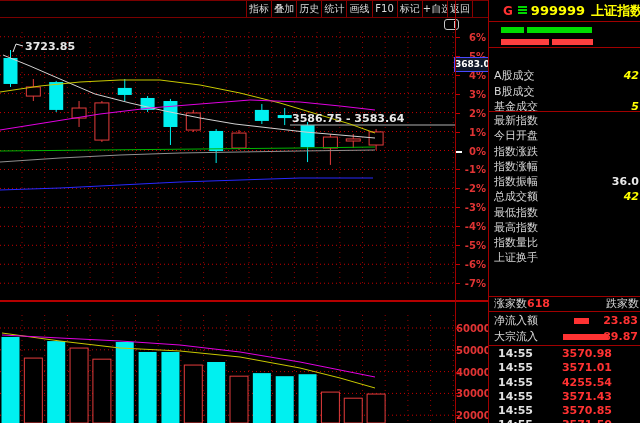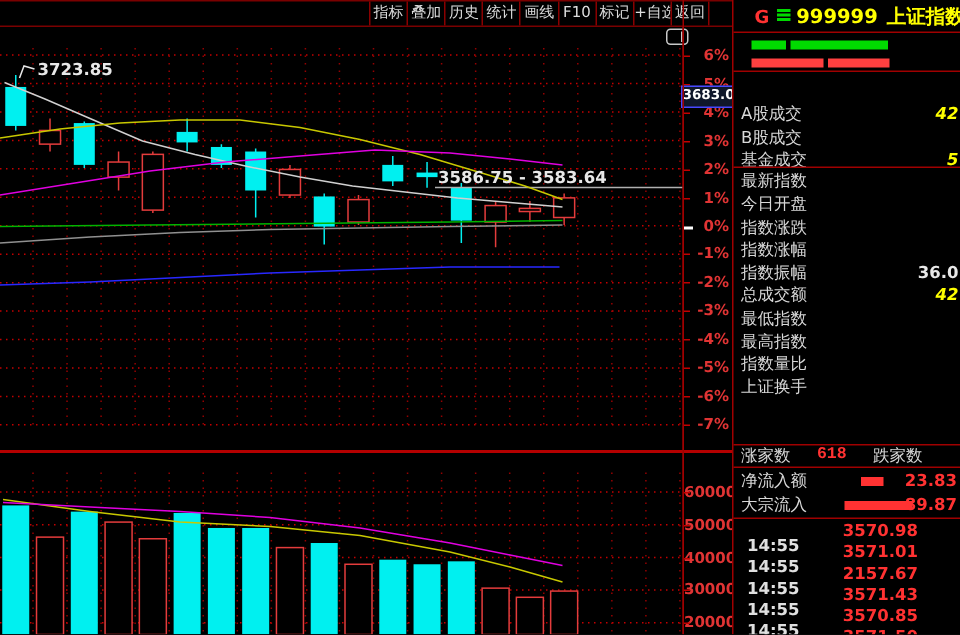--- a/index.html
+++ b/index.html
@@ -44,30 +44,30 @@
   .sep{position:absolute;left:0;width:100%;height:1px;background:#a00000;}
   .gauge{position:absolute;height:6px;}
   .gauge i{position:absolute;top:0;height:6px;}
   .rows{position:absolute;left:0;width:100%;}
   .prow{display:flex;align-items:center;color:#d8d8d8;font-size:11px;white-space:nowrap;}
   .prow .lab{margin-left:5px;}
   .prow .val{flex:1;text-align:right;margin-right:1px;font-weight:bold;}
   .val.yellow{color:#ffff00;font-style:italic;} .val.white{color:#e8e8e8;}
   .breadth{position:absolute;left:0;top:297px;width:100%;height:13px;display:flex;color:#d8d8d8;
            font-size:11px;line-height:13px;white-space:nowrap;}
-  .breadth .b1{margin-left:5px;} .breadth .b2{width:55px;text-align:center;color:#ff3232;font-weight:bold;font-family:Liberation Mono, monospace;}
-  .breadth .b3{margin-left:0;}
+  .breadth .b1{margin-left:5px;} .breadth .b2{width:55px;text-align:left;color:#ff3232;font-weight:bold;}
+  .breadth .b3{margin-left:24px;}
   .flowrow{position:relative;height:16px;color:#d8d8d8;font-size:11px;line-height:16px;white-space:nowrap;}
   .flowrow .lab{margin-left:5px;}
   .flowrow .fbar{position:absolute;top:5px;height:6px;background:#ff3232;}
   .flowrow .val{position:absolute;right:2px;top:0;color:#ff3232;font-weight:bold;}
   #flows{position:absolute;left:0;top:313px;width:100%;}
   #tickList{position:absolute;left:0;top:347px;width:100%;}
   .tickrow{height:14.3px;display:flex;color:#e0e0e0;font-size:11px;line-height:14px;font-weight:bold;}
-  .tickrow .t{margin-left:9px;width:42px;margin-top:10px;}
+  .tickrow .t{margin-left:9px;width:42px;}
   .tickrow .p{width:72px;text-align:right;color:#ff3232;}
   .ann{font-size:11px;font-weight:bold;fill:#e8e8e8;font-family:"DejaVu Sans",sans-serif;}
 </style>
 </head>
 <body>
 
 <div class="screen">
   <div class="tb-top"></div>
   <div class="tb-buttons">
       <div class="tbtn">指标</div>
@@ -344,21 +344,21 @@
         <div class="tickrow">
           <span class="t">14:55</span>
           <span class="p">3570.98</span>
         </div>
         <div class="tickrow">
           <span class="t">14:55</span>
           <span class="p">3571.01</span>
         </div>
         <div class="tickrow">
           <span class="t">14:55</span>
-          <span class="p">2157.67</span>
+          <span class="p">4255.54</span>
         </div>
         <div class="tickrow">
           <span class="t">14:55</span>
           <span class="p">3571.43</span>
         </div>
         <div class="tickrow">
           <span class="t">14:55</span>
           <span class="p">3570.85</span>
         </div>
         <div class="tickrow">

